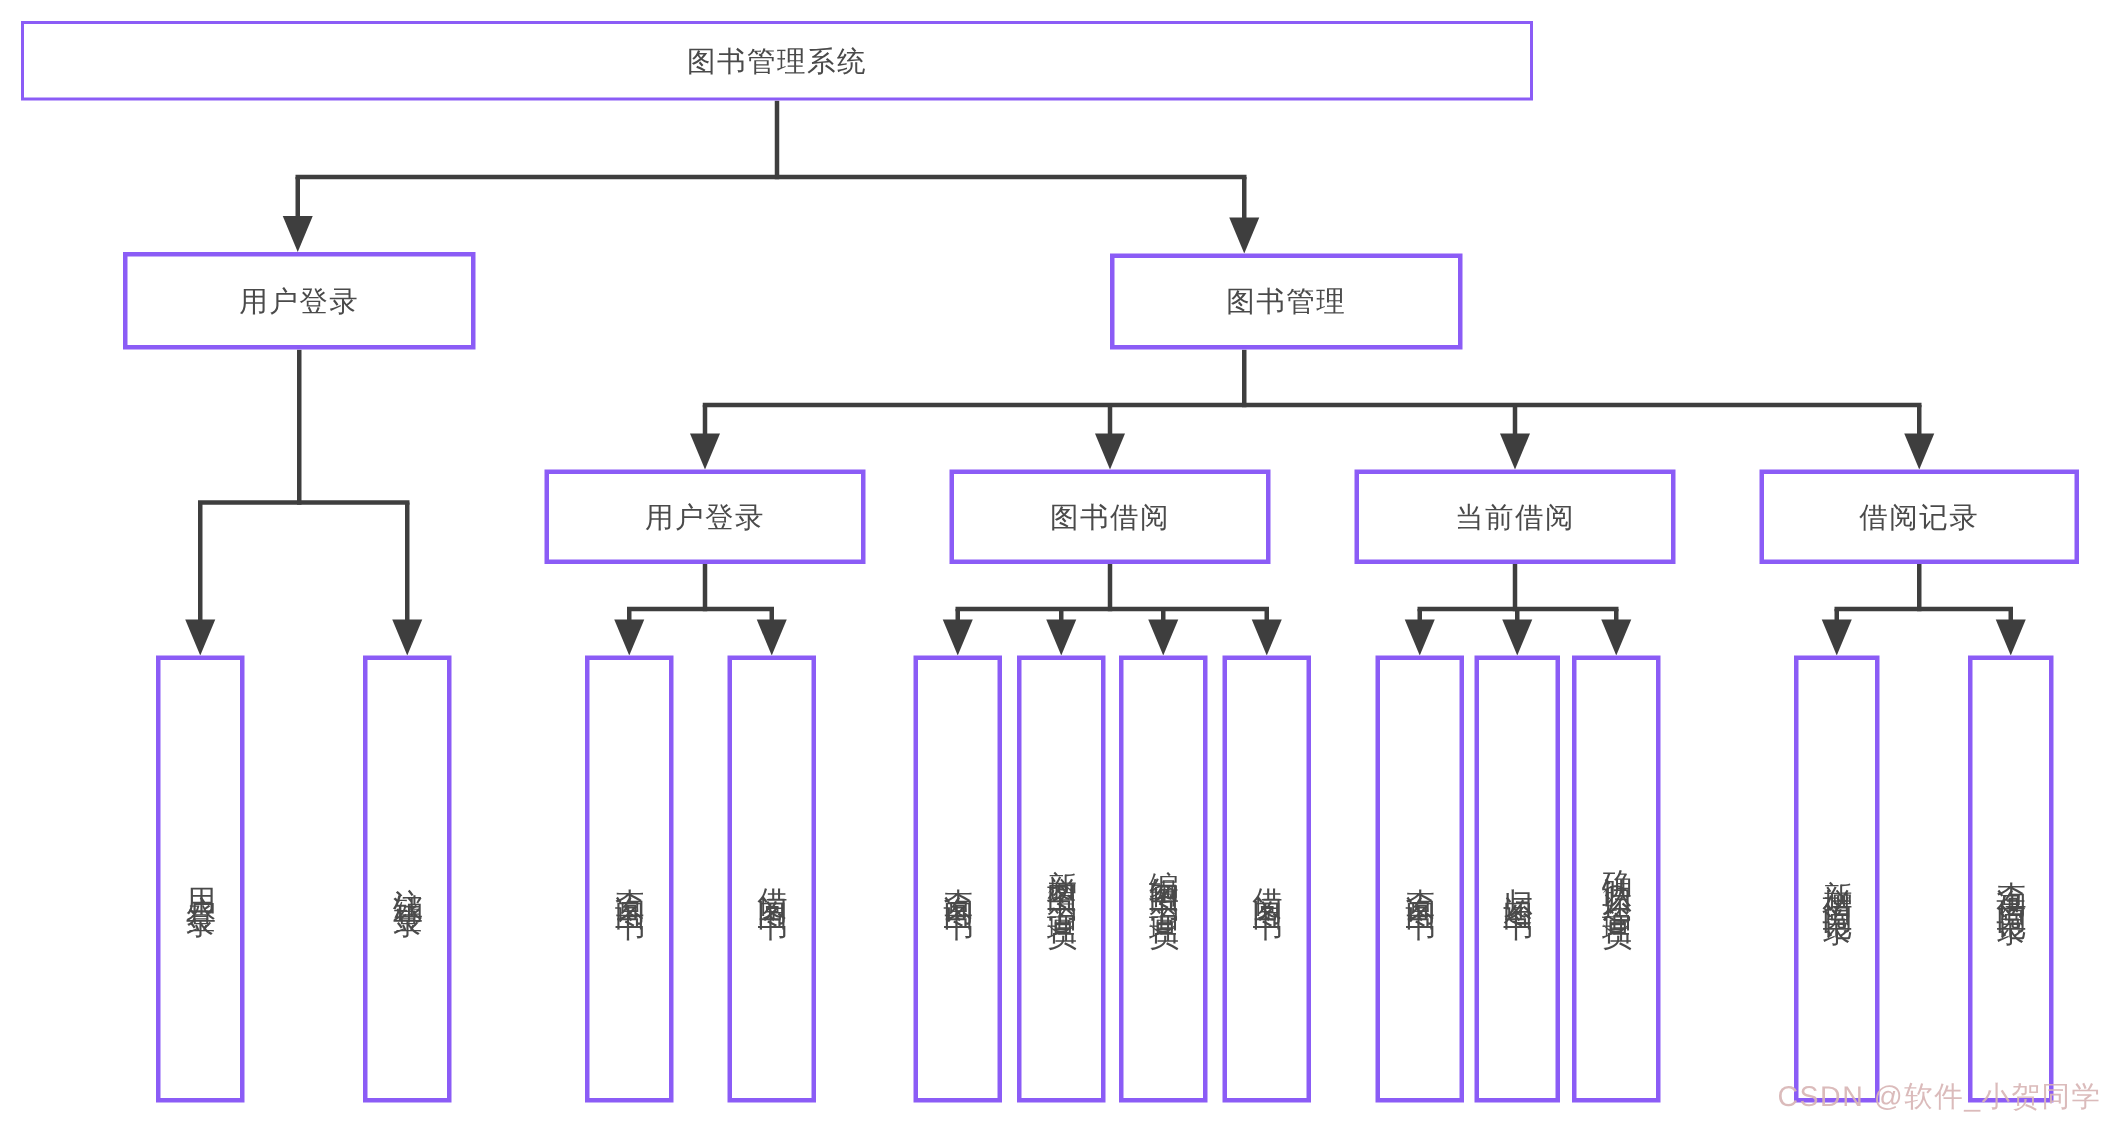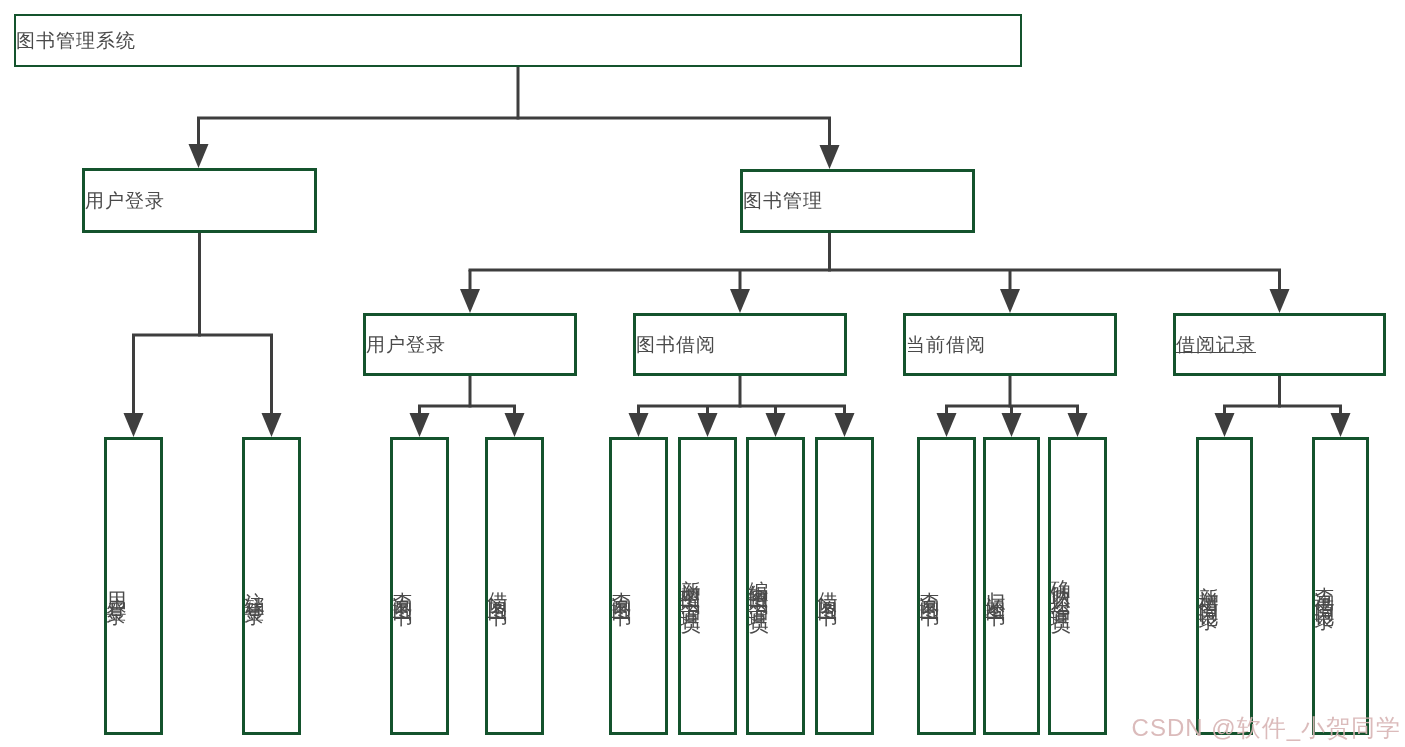--- a/index.html
+++ b/index.html
@@ -14,45 +14,45 @@
   #wires {
     position: absolute;
     left: 0; top: 0;
     width: 1405px; height: 747px;
     z-index: 1;
   }
   .node {
     position: absolute;
     box-sizing: border-box;
     background: #ffffff;
-    border: 3px solid #14532d;
+    border: 3px solid #8b5cf6;
     display: flex;
     align-items: center;
-    justify-content: flex-start;
+    justify-content: center;
     color: #4a4a4a;
     z-index: 2;
   }
   .node.root { border-width: 2px; }
   .node.h span {
     font-size: 19px;
     letter-spacing: 1px;
     white-space: nowrap;
   }
   .node.v span {
     writing-mode: vertical-rl;
     text-orientation: mixed;
     font-size: 20px;
     letter-spacing: 5px;
     line-height: 1;
   }
   .watermark {
     position: absolute;
     right: 4px;
     bottom: 3px;
-    font-size: 24px;
+    font-size: 19px;
     color: rgba(216, 181, 181, 0.92);
     letter-spacing: 1px;
     z-index: 3;
     white-space: nowrap;
   }
 </style>
 </head>
 <body>
 
 <div id="canvas">
@@ -125,21 +125,21 @@
 
   <div class="node h" style="left:363px; top:313px; width:214px; height:63px;">
     <span>用户登录</span>
   </div>
   <div class="node h" style="left:903px; top:313px; width:214px; height:63px;">
     <span>当前借阅</span>
   </div>
   <div class="node h" style="left:633px; top:313px; width:214px; height:63px;">
     <span>图书借阅</span>
   </div>
-  <div class="node h" style="left:1173px; top:313px; width:213px; height:63px;text-decoration:underline;">
+  <div class="node h" style="left:1173px; top:313px; width:213px; height:63px;">
     <span>借阅记录</span>
   </div>
 
   <div class="node v" style="left:104px; top:437px; width:59px; height:298px;">
     <span>用户登录</span>
   </div>
   <div class="node v" style="left:242px; top:437px; width:59px; height:298px;">
     <span>注销登录</span>
   </div>
 

